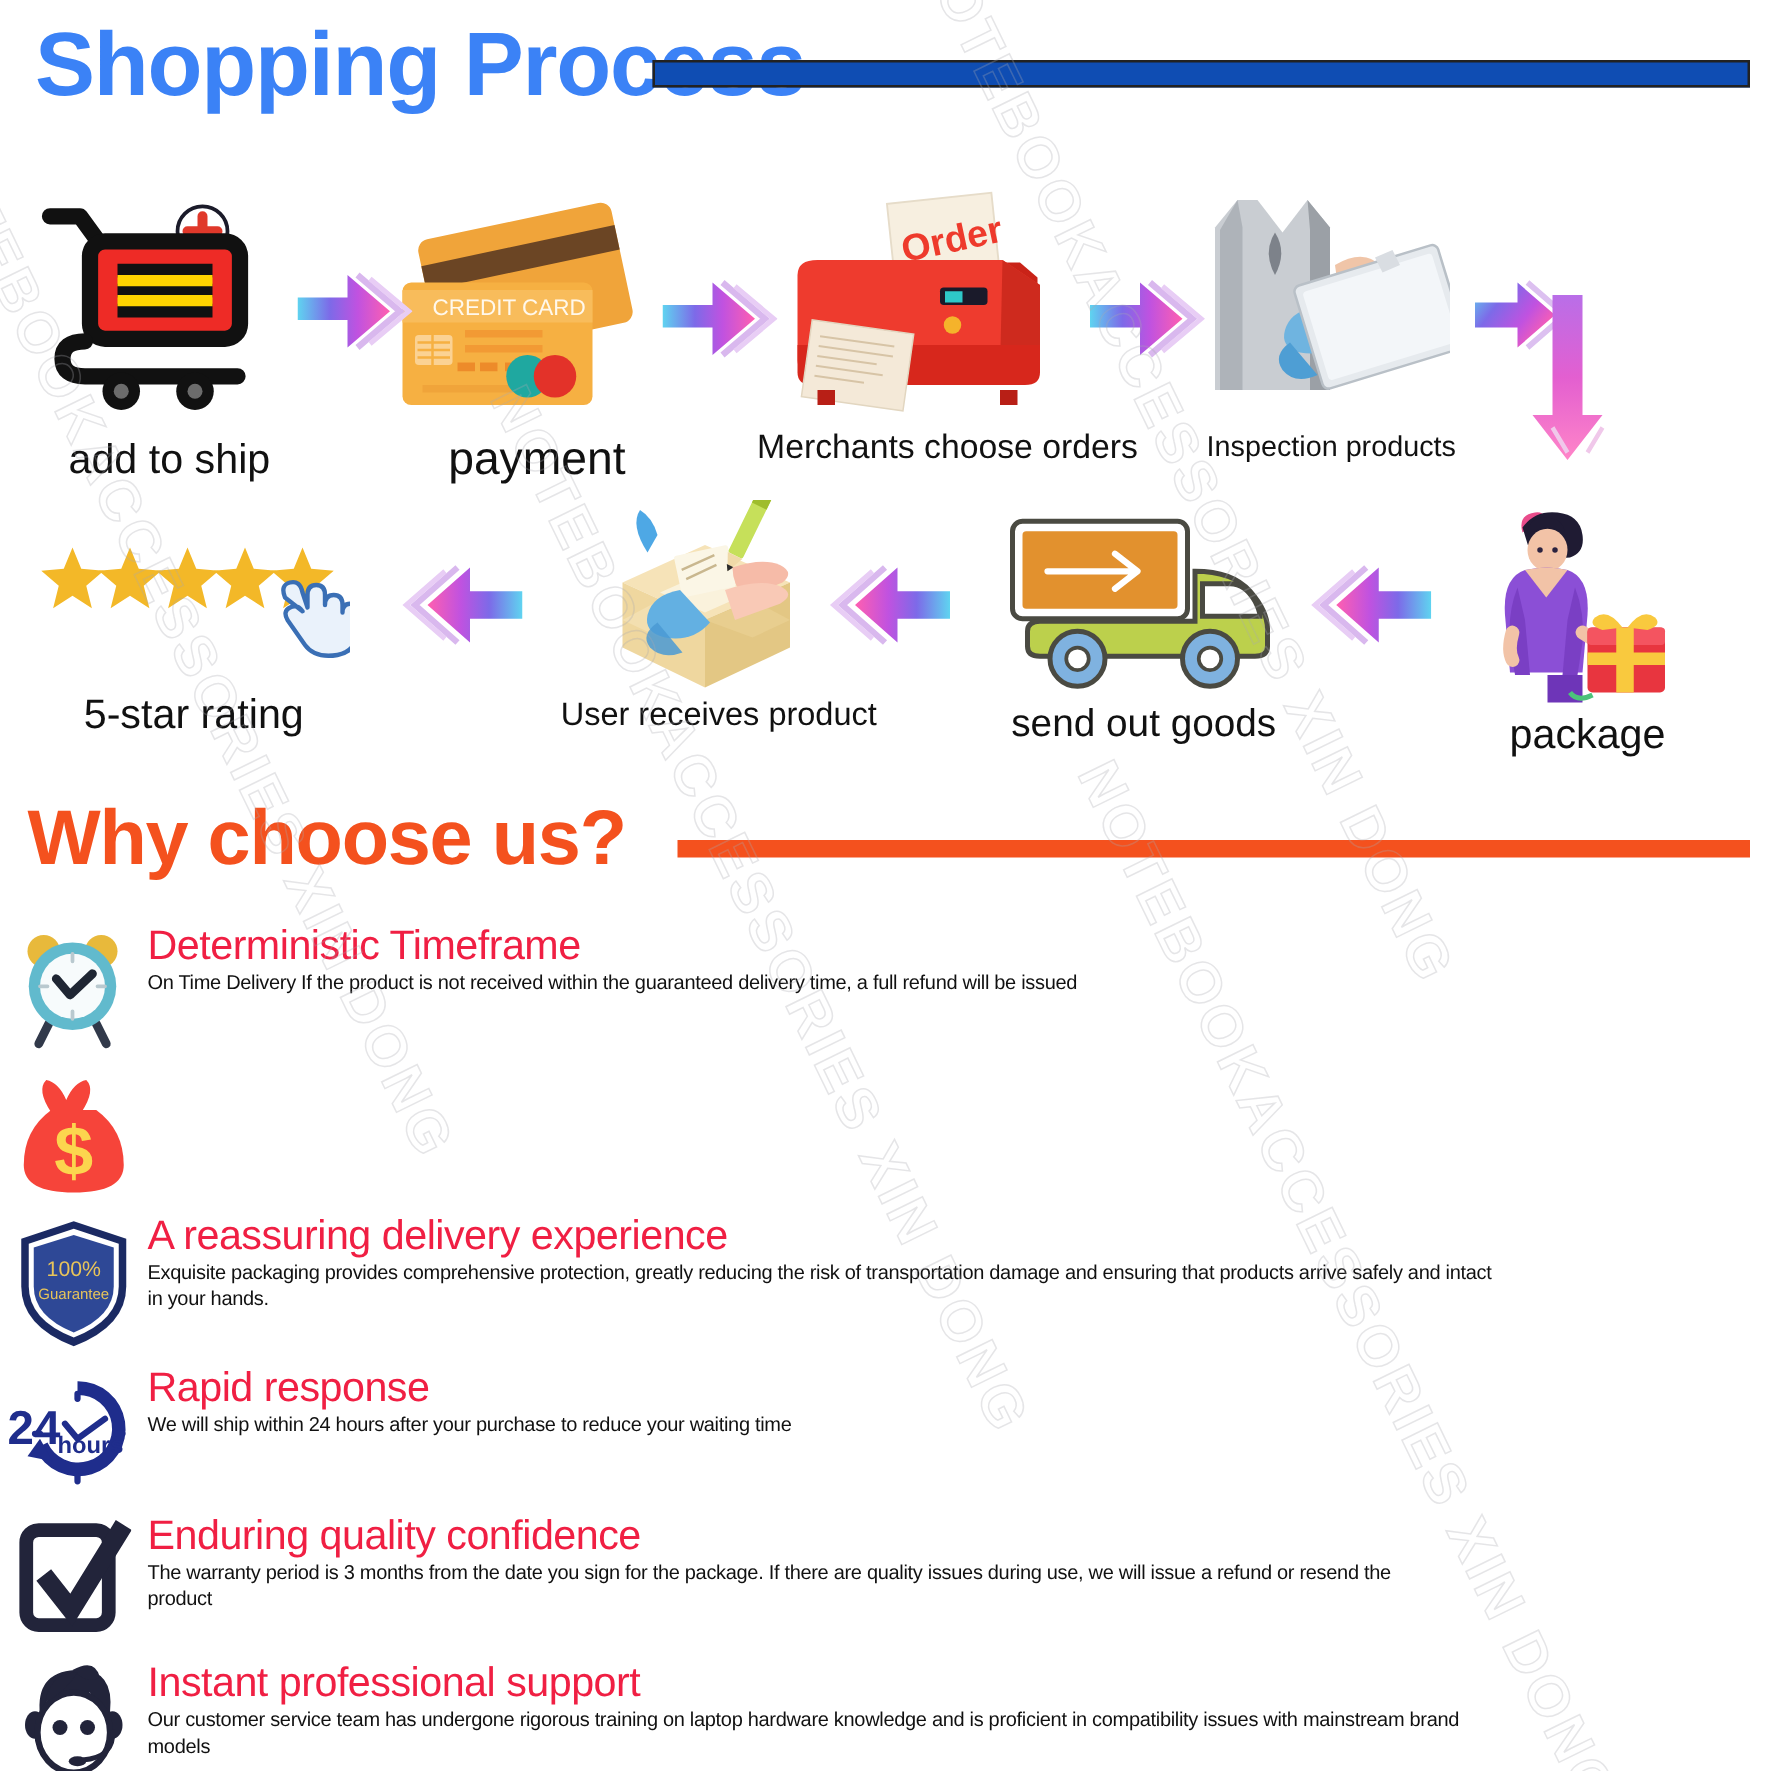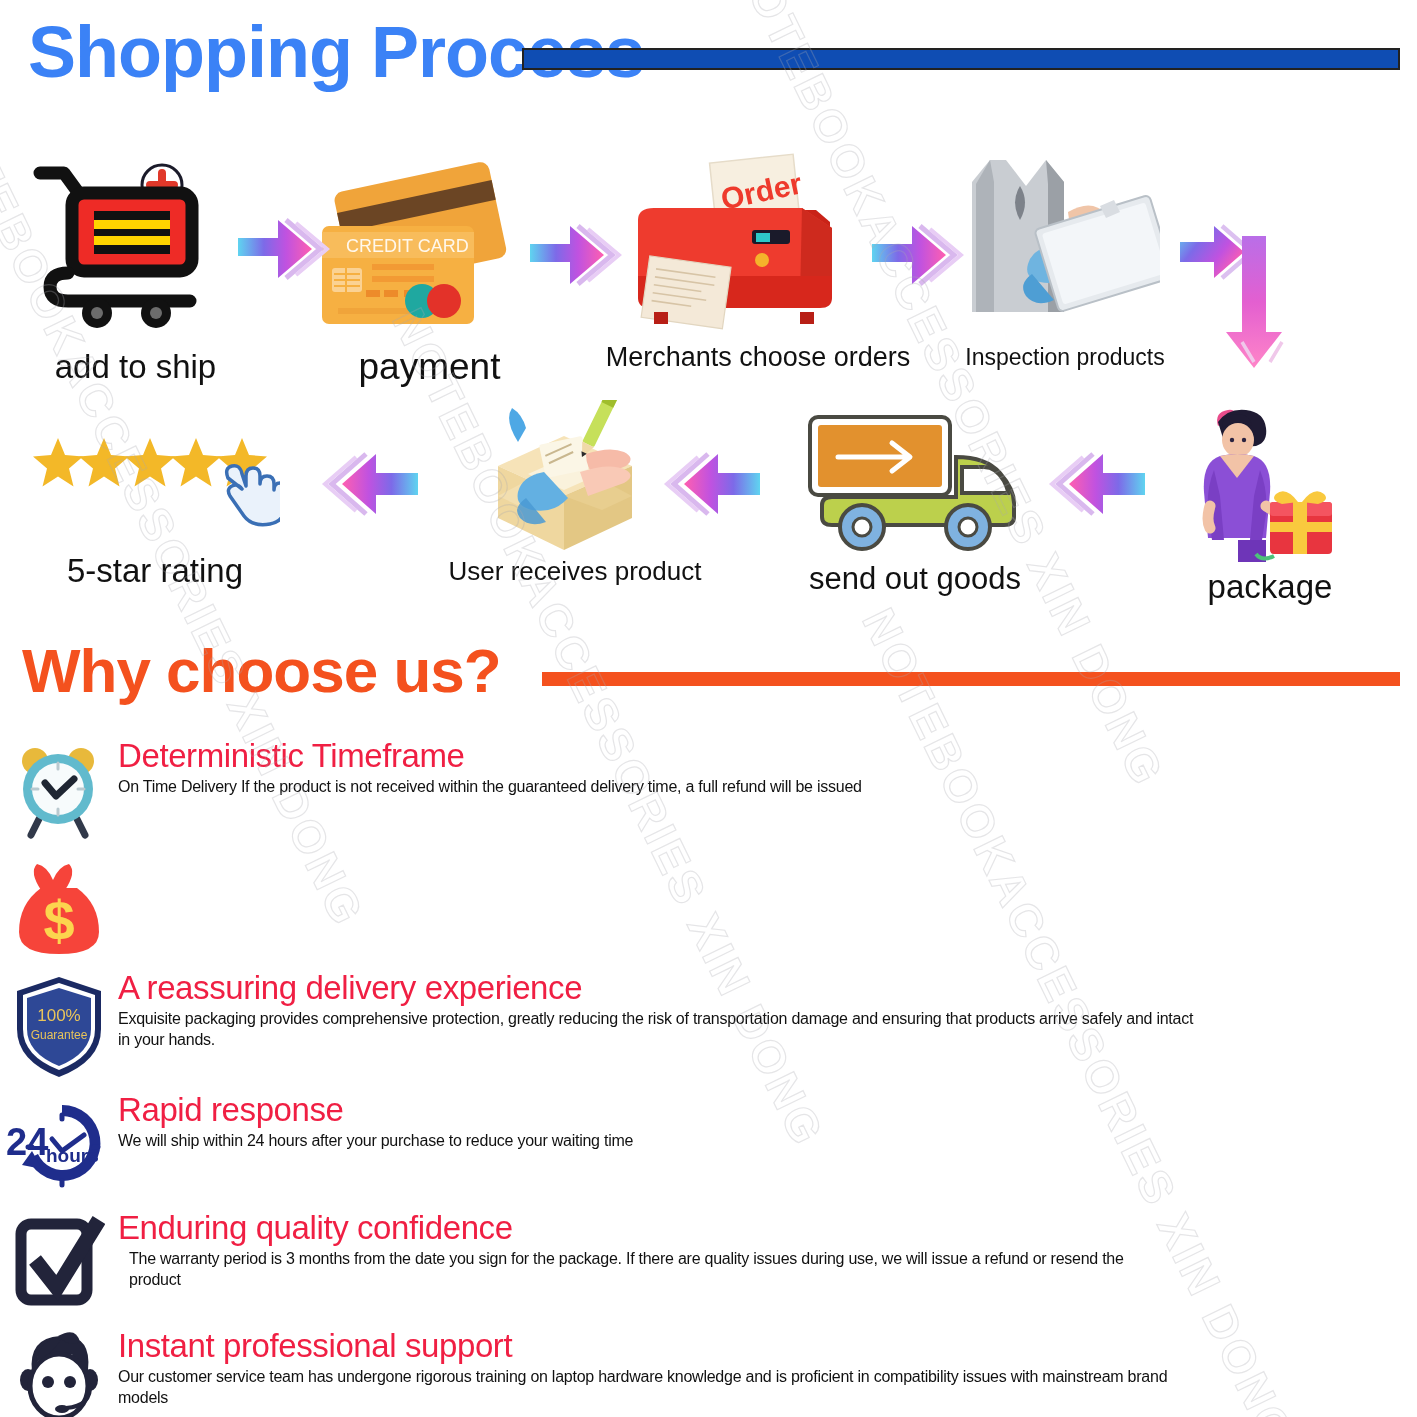--- a/index.html
+++ b/index.html
@@ -426,21 +426,21 @@
 
   <div class="feature">
     <div class="feat-icon">
       <svg width="92" height="94" viewBox="0 0 92 94">
         <rect x="8" y="8" width="66" height="76" rx="10" fill="none" stroke="#22243A" stroke-width="11"></rect>
         <path d="M22 44 l22 28 L86 4" stroke="#22243A" stroke-width="15" fill="none" stroke-linecap="butt" stroke-linejoin="miter"></path>
       </svg>
     </div>
     <div class="feat-body">
       <div class="feat-title">Enduring quality confidence</div>
-      <div class="feat-desc" style="max-width:1030px;margin-left:11px;">The warranty period is 3 months from the date you sign for the package. If there are quality issues during use, we will issue a refund or resend the product</div>
+      <div class="feat-desc" style="max-width:1030px;">The warranty period is 3 months from the date you sign for the package. If there are quality issues during use, we will issue a refund or resend the product</div>
     </div>
   </div>
 
   <div class="feature">
     <div class="feat-icon">
       <svg width="94" height="98" viewBox="0 0 94 98">
         <path d="M20 40 q-4 -34 28 -36 q32 -2 28 34 q-2 10 -8 12 l-8 -28 q-18 8 -34 2 l-2 18 Z" fill="#22243A"></path>
         <ellipse cx="16" cy="48" rx="8" ry="11" fill="#22243A"></ellipse>
         <ellipse cx="78" cy="48" rx="8" ry="11" fill="#22243A"></ellipse>
         <path d="M46 4 q18 -10 22 6 q-10 6 -22 -6 Z" fill="#22243A"></path>

